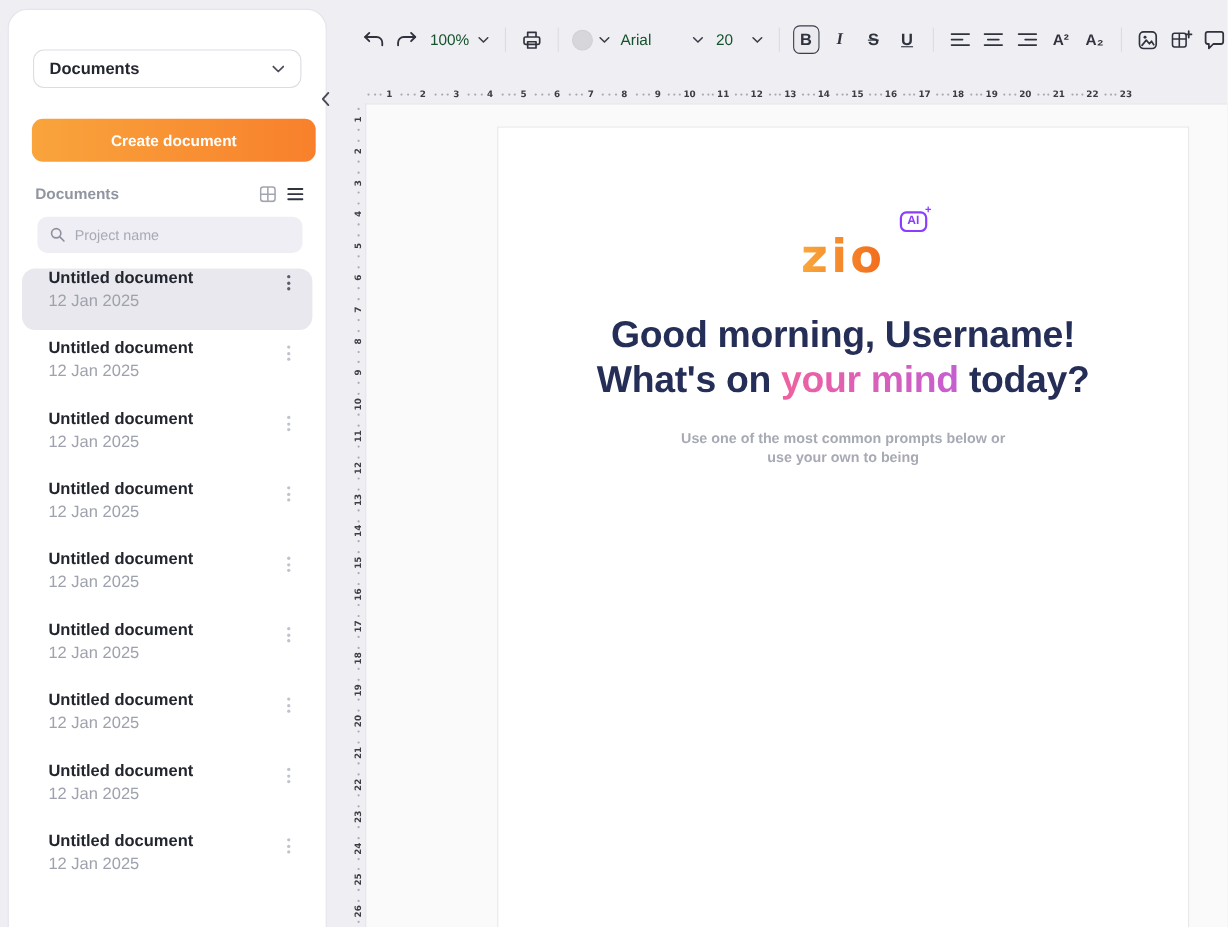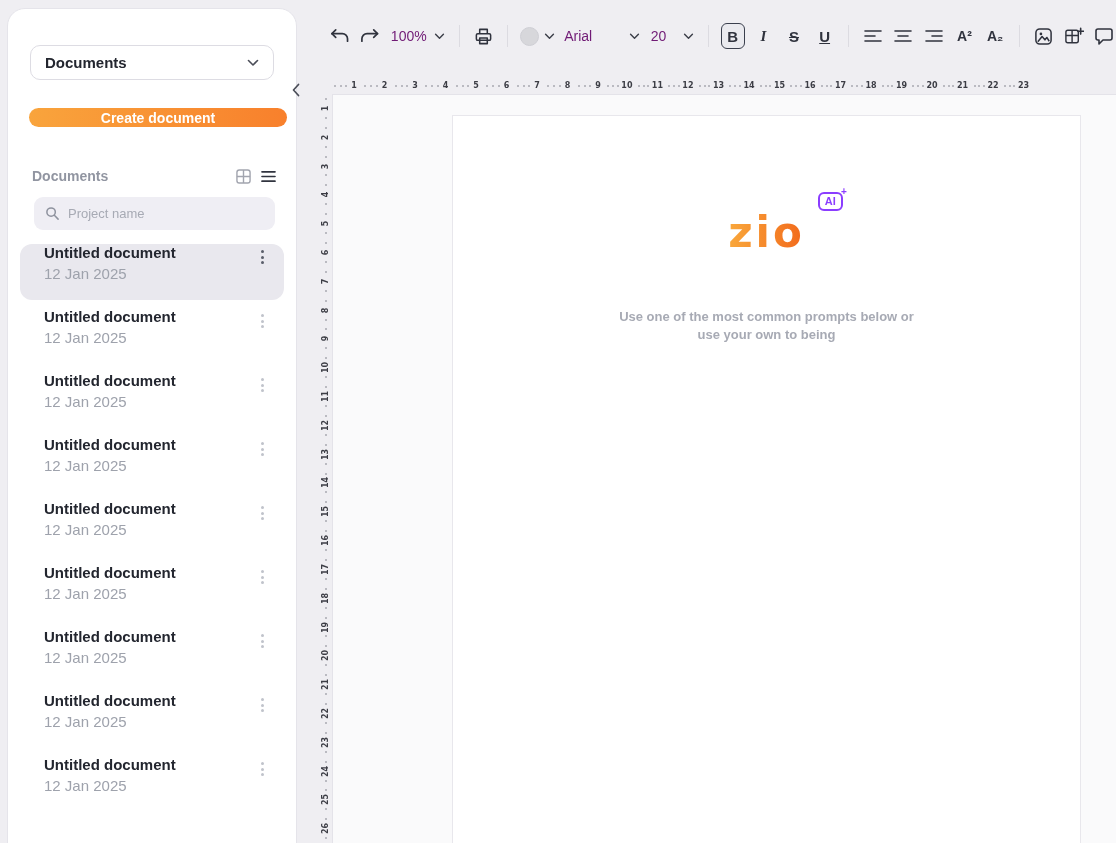--- a/index.html
+++ b/index.html
@@ -17,21 +17,21 @@
     background:#fff; border:1px solid #E5E4EA; border-radius:18px;
   }
   .collection-select {
     position:absolute; left:22px; right:22px; top:36px; height:35px;
     border:1px solid #DDDCE3; border-radius:10px;
     display:flex; align-items:center; justify-content:space-between;
     padding:0 14px; cursor:pointer;
   }
   .collection-select .val { font-size:15px; font-weight:700; color:#23262F; }
   .create-btn {
-    position:absolute; left:21px; right:9px; top:99px; height:19px;
+    position:absolute; left:21px; right:9px; top:99px; height:39px;
     border:none; border-radius:10px;
     background:linear-gradient(90deg,#F9A43C,#F8802C);
     color:#fff; font-size:14px; font-weight:700; cursor:pointer;
     font-family:"Liberation Sans", sans-serif;
   }
   .list-header {
     position:absolute; left:24px; right:20px; top:157px; height:20px;
     display:flex; align-items:center;
   }
   .list-header .lbl { font-size:14px; color:#9195A1; font-weight:600; flex:1; }
@@ -71,21 +71,21 @@
   }
   .tb-btn {
     width:26px; height:26px; display:flex; align-items:center; justify-content:center;
     border:none; background:transparent; cursor:pointer; border-radius:6px;
     color:#30333E; font-family:"Liberation Sans", sans-serif;
   }
   .tb-select {
     display:flex; align-items:center; justify-content:space-between;
     cursor:pointer; padding:0 2px;
   }
-  .tb-select .val { font-size:14px; color:#701a75; }
+  .tb-select .val { font-size:14px; color:#14532d; }
   .sel-zoom { width:64px; }
   .sel-font { width:88px; }
   .sel-size { width:52px; }
   .divider { width:1px; height:22px; background:#DCDBE1; margin:0 5px; }
   .fmt {
     width:26px; height:26px; display:flex; align-items:center; justify-content:center;
     font-size:15px; font-weight:700; border-radius:6px; border:1.5px solid transparent;
     background:transparent; cursor:pointer; color:#30333E;
     font-family:"Liberation Sans", sans-serif;
   }
@@ -751,20 +751,24 @@
   <div class="page">
 
     <div class="logo-wrap">
       <span class="logo-text">zio</span>
       <span class="logo-badge">
         <span>AI</span>
         <span class="plus">+</span>
       </span>
     </div>
 
+    <div class="greeting">
+      <div>Good morning, Username!</div>
+      <div><span>What's on </span><span class="hl">your mind</span><span> today?</span></div>
+    </div>
 
     <div class="subtitle">
       <div>Use one of the most common prompts below or</div>
       <div>use your own to being</div>
     </div>
 
   </div>
 </div>
 
 </body></html>

